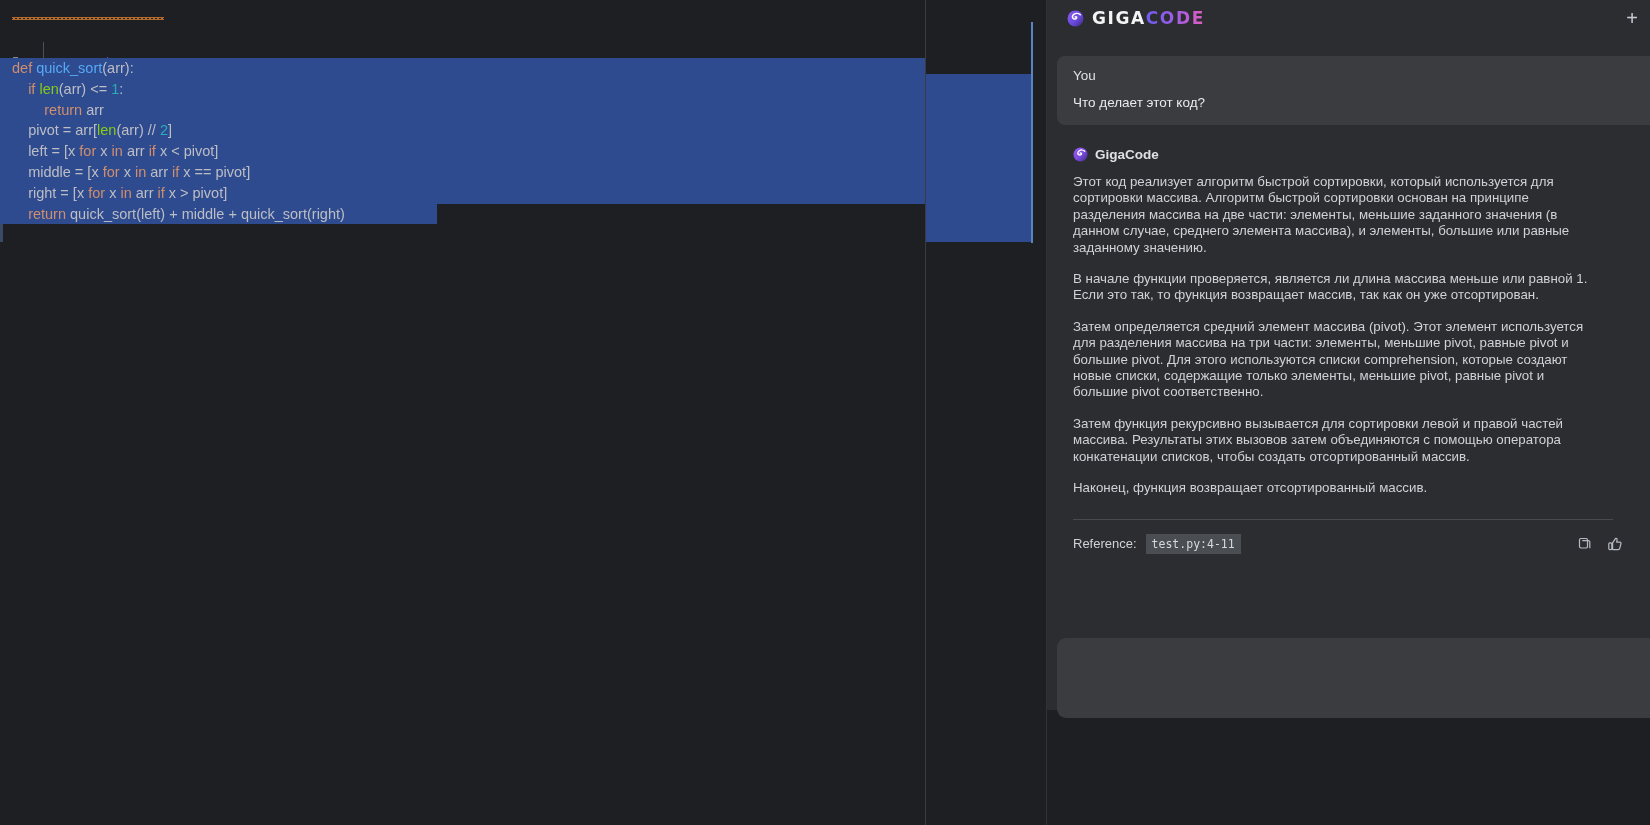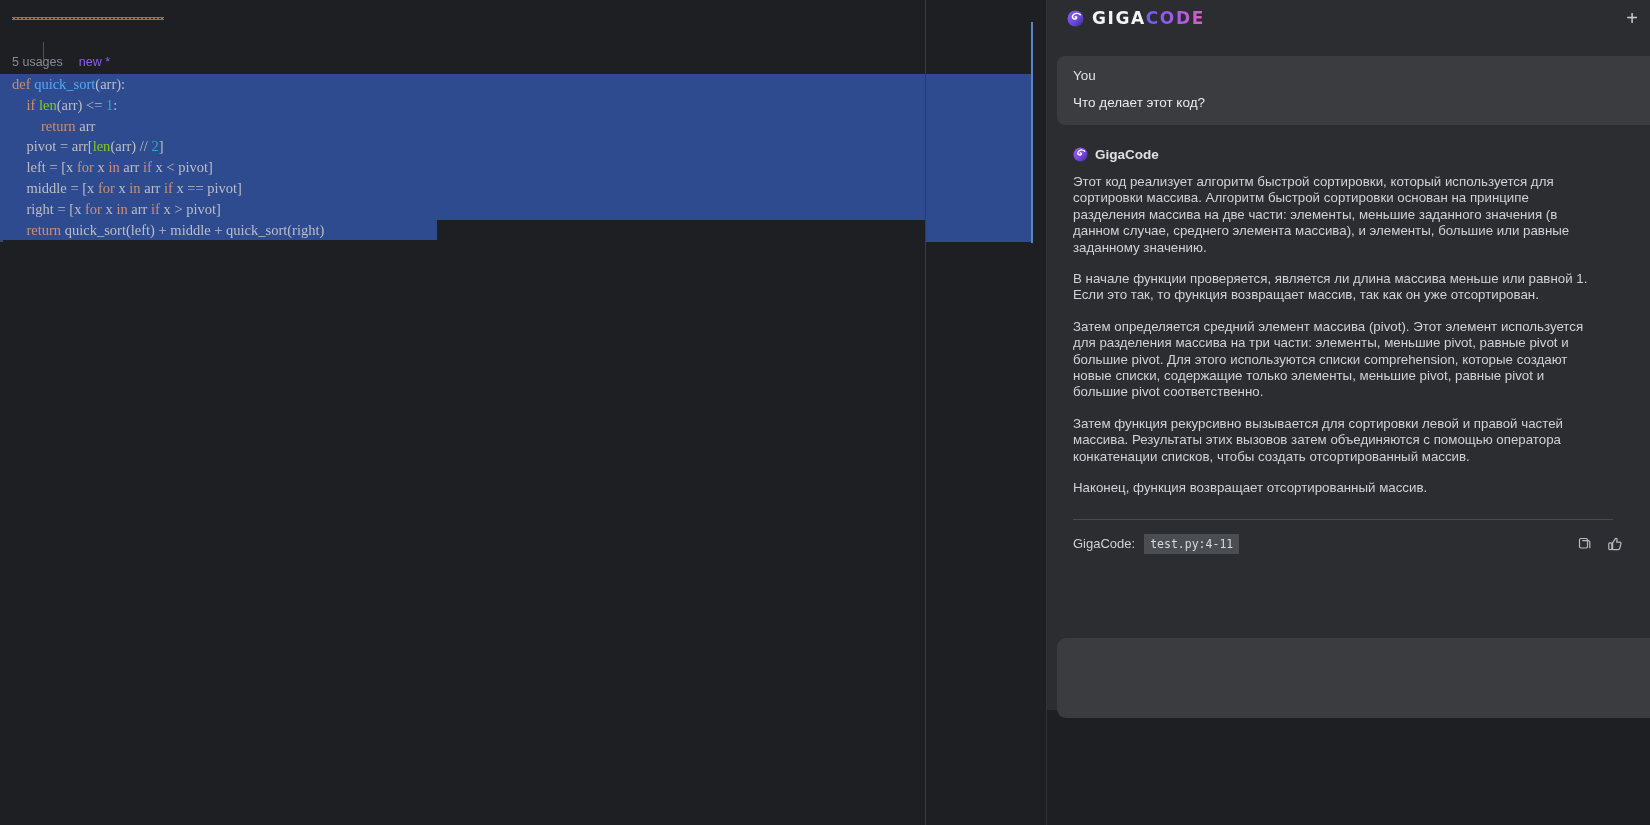--- a/index.html
+++ b/index.html
@@ -44,22 +44,22 @@
   .code-area {
     position: absolute; left: 0; top: 0; width: 925px; height: 825px;
   }
   .usages-row {
     position: absolute; left: 12px; top: 55px;
     font-size: 12.5px; color: #868c96;
     display: flex; align-items: baseline; gap: 16px;
   }
   .usages-new { color: #8b5cf6; }
   .code-block {
-    position: absolute; left: 0; top: 74px; width: 925px;
-    font-family: Liberation Serif, serif;
+    position: absolute; left: 0; top: 58px; width: 925px;
+    font-family: Liberation Sans, sans-serif;
     font-size: 14.5px; line-height: 20.8px;
     white-space: pre;
   }
   .code-line { position: relative; padding-left: 12px; height: 20.8px; color: #bcbec4; }
   .code-line.sel { background: #2f4b8f; }
   .tok-kw  { color: #cf8e6d; }
   .tok-fn  { color: #56a8f5; }
   .tok-num { color: #2aacb8; }
   .tok-bi  { color: #84cc16; }
   .tok-txt { color: #bcbec4; }
@@ -289,21 +289,21 @@
 большие pivot соответственно.</p>
             <p>Затем функция рекурсивно вызывается для сортировки левой и правой частей
 массива. Результаты этих вызовов затем объединяются с помощью оператора
 конкатенации списков, чтобы создать отсортированный массив.</p>
             <p>Наконец, функция возвращает отсортированный массив.</p>
           </div>
 
         <div class="bot-divider"></div>
 
         <div class="ref-row">
-          <span class="ref-label">GigaCode:</span>
+          <span class="ref-label">Reference:</span>
           <span class="ref-badge">test.py:4-11</span>
           <span class="ref-actions">
             <svg class="act-icon" viewBox="0 0 16 16">
               <rect x="2.5" y="2.5" width="8" height="9.5" rx="1.4" fill="none" stroke="#b6bbc3" stroke-width="1.2"></rect>
               <path d="M5.3 4.6h6.1c.8 0 1.4.6 1.4 1.4v6.2" fill="none" stroke="#b6bbc3" stroke-width="1.2"></path>
             </svg>
             <svg class="act-icon" viewBox="0 0 16 16">
               <path d="M5.6 13.6V6.9l3-4.6c.9-.2 1.6.4 1.5 1.3l-.4 2.5h3.2c.8 0 1.3.7 1.1 1.4l-1.2 4.7c-.2.8-.8 1.4-1.6 1.4z" fill="none" stroke="#b6bbc3" stroke-width="1.2" stroke-linejoin="round"></path>
               <rect x="1.8" y="6.9" width="3" height="6.7" rx="1" fill="none" stroke="#b6bbc3" stroke-width="1.2"></rect>
             </svg>

